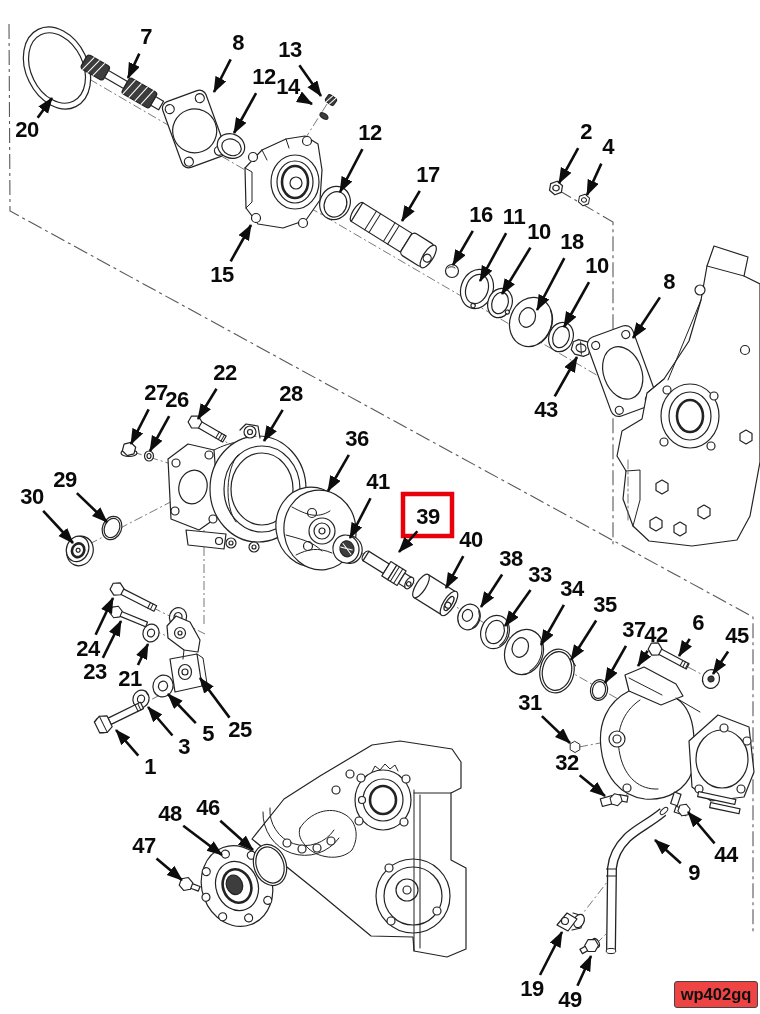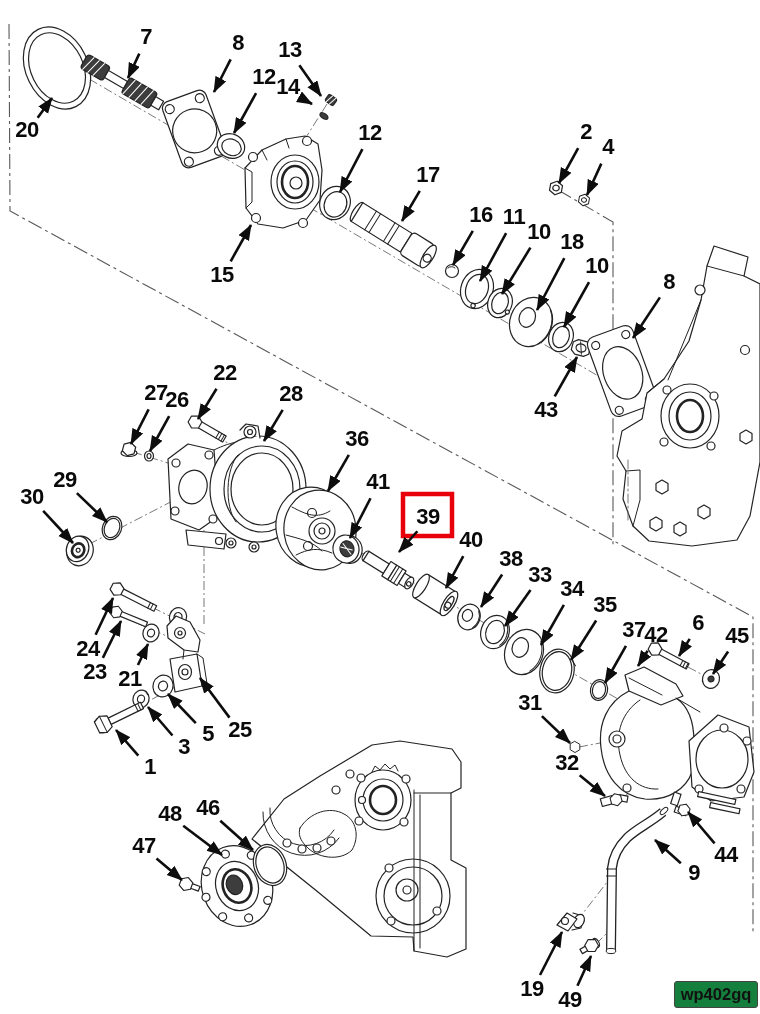--- a/index.html
+++ b/index.html
@@ -10,21 +10,21 @@
   .part .thick{stroke-width:2.6}
   .detail{fill:none;stroke:#232323;stroke-width:1}
   .dark{fill:#3d3d3d;stroke:#232323}
   .wh{stroke:#ffffff;stroke-width:1;fill:none}
   .cl{fill:none;stroke:#6a6a6a;stroke-width:.9;stroke-dasharray:9 3 2 3}
   .zb{fill:none;stroke:#585858;stroke-width:1.1;stroke-dasharray:15 4 3 4}
   .leader{stroke:#0d0d0d;stroke-width:2.6}
   .callout-num{font-family:"Liberation Sans",sans-serif;font-weight:bold;font-size:22px;
                fill:#0a0a0a;text-anchor:middle;letter-spacing:-.5px}
   .sheet-code{position:absolute;left:674px;top:981px;width:82px;height:25px;
-              border:1.6px solid #444;border-radius:3px;background:#15803d;
+              border:1.6px solid #444;border-radius:3px;background:#ef4444;
               display:flex;align-items:center;justify-content:center;
               font-weight:bold;font-size:16.5px;color:#111}
 </style>
 </head>
 <body>
 
 <div class="stage">
 <svg id="diagram-svg" width="760" height="1014" viewBox="0 0 760 1014">
   <defs>
     <marker id="ah" markerUnits="userSpaceOnUse" markerWidth="17" markerHeight="13" refX="15" refY="6" orient="auto">

